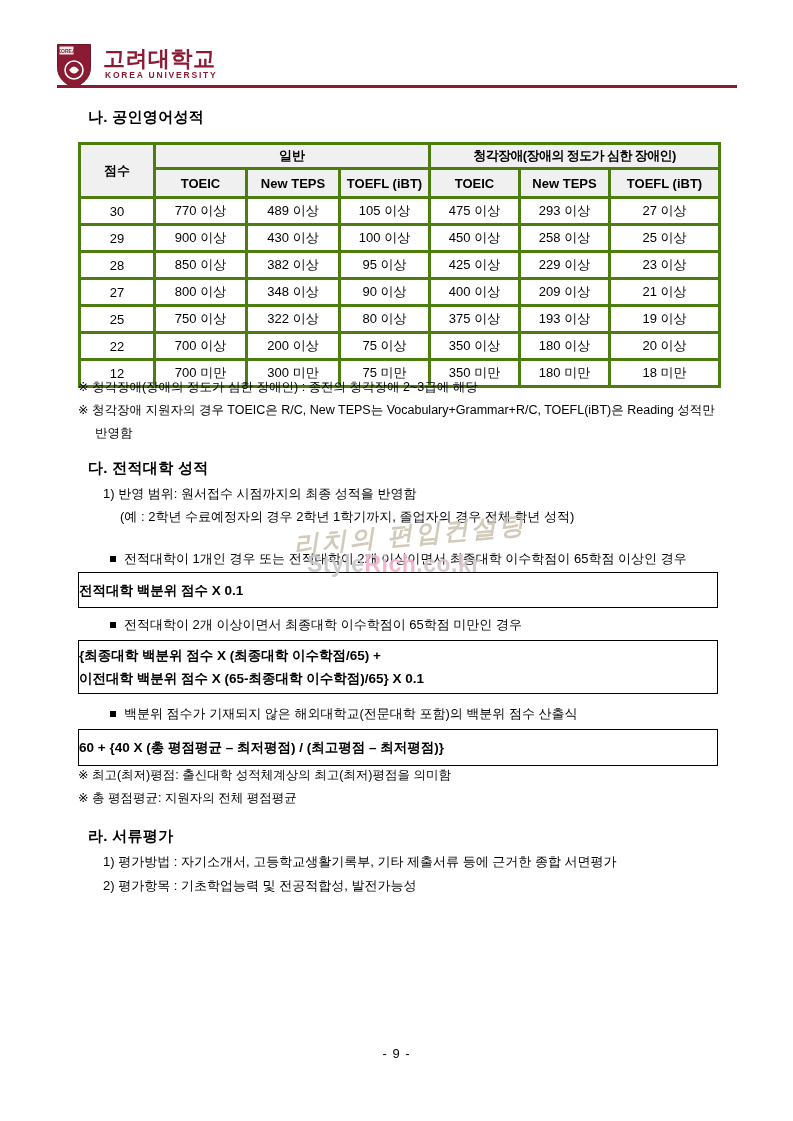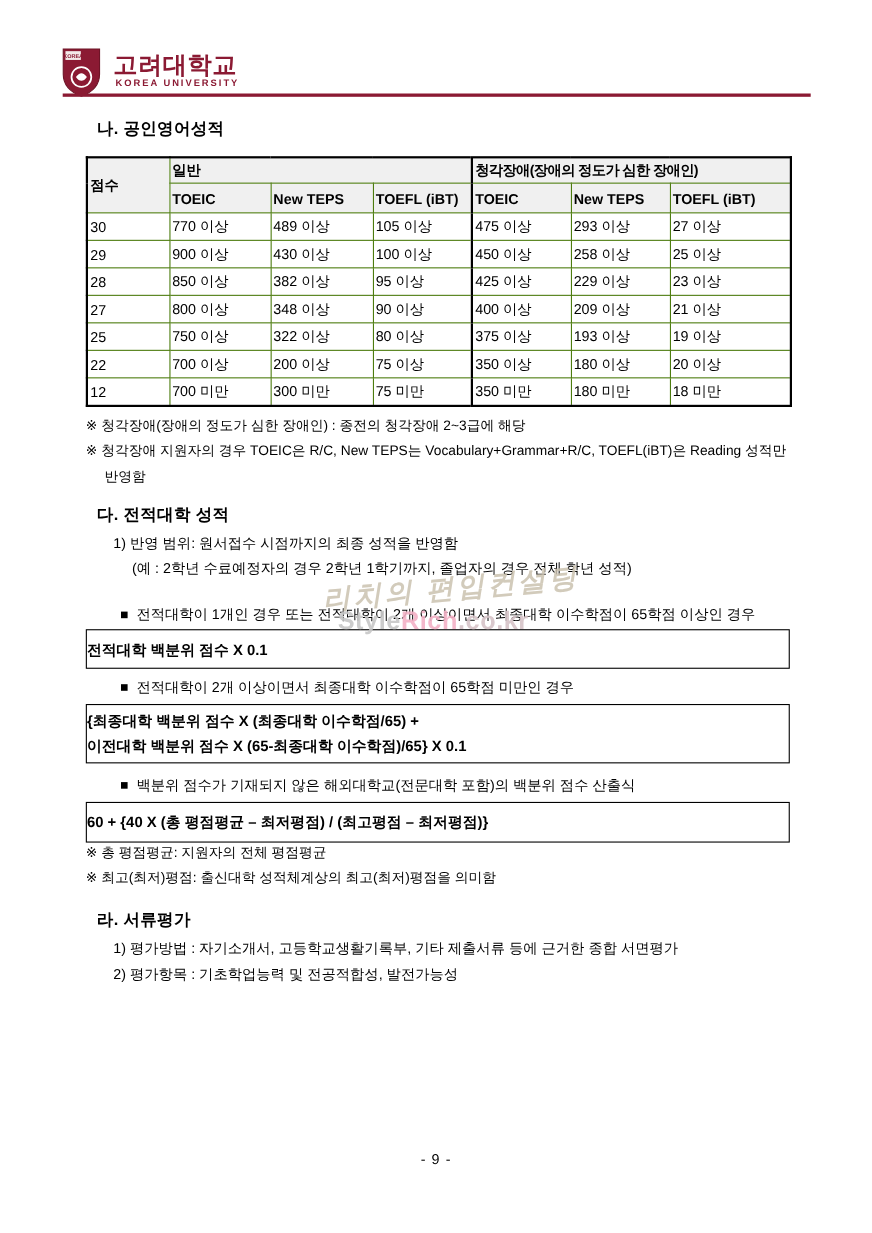--- a/index.html
+++ b/index.html
@@ -17,21 +17,21 @@
 
   
   .sec-title{font-size:15px;font-weight:bold;letter-spacing:.3px;}
   .body-text{font-size:13px;line-height:23px;}
   .note-text{font-size:12.5px;line-height:23px;}
   .hang{padding-left:17px;text-indent:-17px;}
 
   
   table.score{border-collapse:collapse;table-layout:fixed;border:2px solid #000;}
   table.score th,table.score td{
-    border:1px solid #4d7c0f;text-align:left;vertical-align:middle;
+    border:3px solid #4d7c0f;text-align:center;vertical-align:middle;
     font-size:13px;padding:0 2px;overflow:hidden;white-space:nowrap;
   }
   table.score thead th{background:#f0f0f0;font-weight:bold;}
   table.score thead tr.r1 th{height:22px;}
   table.score thead tr.r2 th{height:26px;}
   table.score tbody td{height:24px;background:#fff;}
   table.score .tight{letter-spacing:-.6px;}
   table.score .group-start{border-left:2px solid #000;}
 
   
@@ -200,22 +200,22 @@
   <div class="abs bullet-line" style="left:110px;top:705px;">
     <span class="sq"></span>
     <span>백분위 점수가 기재되지 않은 해외대학교(전문대학 포함)의 백분위 점수 산출식</span>
   </div>
 
   <div class="abs formula-box" style="top:729px;height:35px;">
     <div>60 + {40 X (총 평점평균 – 최저평점) / (최고평점 – 최저평점)}</div>
   </div>
 
   <div class="abs note-text" style="left:78px;top:764px;width:652px;">
+    <div class="hang">※ 최고(최저)평점: 출신대학 성적체계상의 최고(최저)평점을 의미함</div>
     <div class="hang">※ 총 평점평균: 지원자의 전체 평점평균</div>
-    <div class="hang">※ 최고(최저)평점: 출신대학 성적체계상의 최고(최저)평점을 의미함</div>
   </div>
 
   <div class="abs sec-title" style="left:88px;top:827px;">라. 서류평가</div>
 
   <div class="abs body-text" style="left:103px;top:850px;width:630px;line-height:24px;">
     <div>1) 평가방법 : 자기소개서, 고등학교생활기록부, 기타 제출서류 등에 근거한 종합 서면평가</div>
     <div>2) 평가항목 : 기초학업능력 및 전공적합성, 발전가능성</div>
   </div>
 
   <div class="abs wm wm-hand">리치의 편입컨설팅</div>

